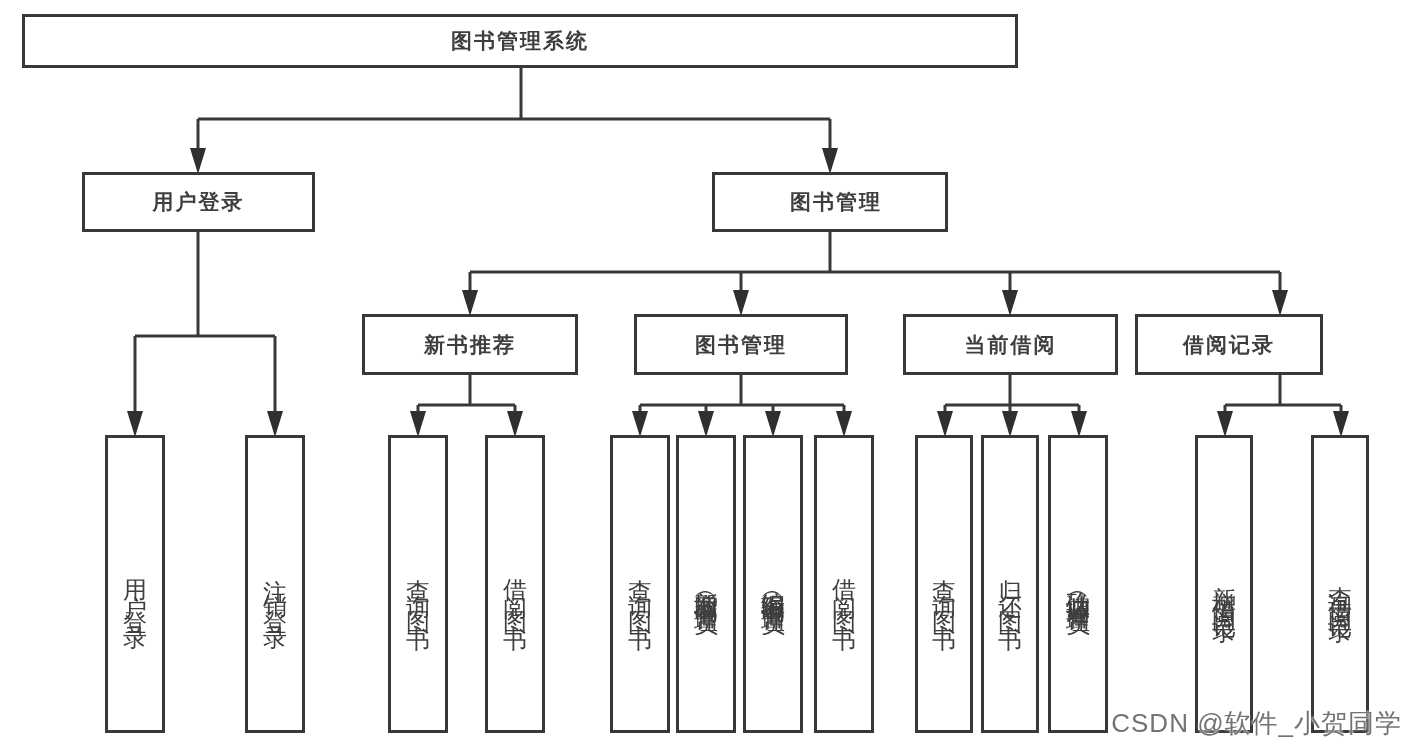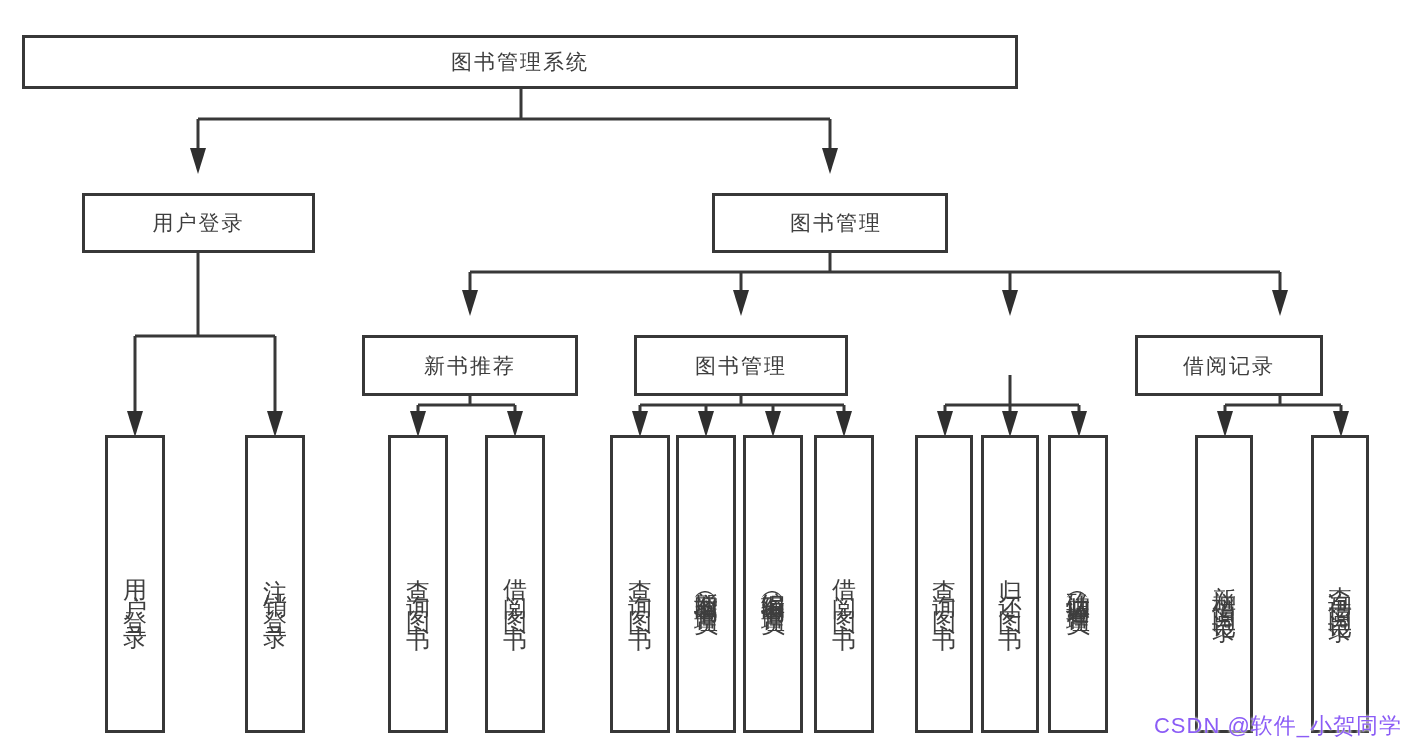--- a/index.html
+++ b/index.html
@@ -12,21 +12,21 @@
   }
   svg.connectors{position:absolute;left:0;top:0;width:1405px;height:747px;}
   .node{
     position:absolute;
     border:3px solid #383838;
     background:#ffffff;
     display:flex;align-items:center;justify-content:center;
     color:#3e3e3e;
     box-sizing:border-box;
   }
-  .hnode{font-size:21px;letter-spacing:2px;font-weight:400;margin-top:21px;}
+  .hnode{font-size:21px;letter-spacing:2px;font-weight:700;}
   .root{left:22px;top:14px;width:996px;height:54px;}
   .n-user-login{left:82px;top:172px;width:233px;height:60px;}
   .n-book-mgmt{left:712px;top:172px;width:236px;height:60px;padding-left:12px;}
   .n-l3{top:314px;height:61px;}
   .n-new-books{left:362px;width:216px;}
   .n-book-borrow{left:634px;width:214px;}
   .n-current-borrow{left:903px;width:215px;}
   .n-borrow-records{left:1135px;width:188px;}
   .leaf{top:435px;height:298px;width:60px;}
   .leaf .vtext{
@@ -48,22 +48,22 @@
   .l-b3{left:743px;}
   .l-b4{left:814px;}
   .l-c1{left:915px;width:58px;}
   .l-c2{left:981px;width:58px;}
   .l-c3{left:1048px;}
   .l-r1{left:1195px;width:58px;}
   .l-r2{left:1311px;width:58px;}
   .watermark{
     position:absolute;
     right:3px;bottom:6px;
-    font-size:22px;
-    color:#8b5cf6;
+    font-size:26px;
+    color:#737373;
     letter-spacing:1px;
     text-shadow:0 0 3px #ffffff,0 0 2px #ffffff;
     pointer-events:none;
   }
 </style>
 </head>
 <body>
 
 <div id="canvas">
 
@@ -146,20 +146,23 @@
   <div class="node hnode n-book-mgmt">
     <span>图书管理</span>
   </div>
 
   <div class="node hnode n-l3 n-new-books">
     <span>新书推荐</span>
   </div>
   <div class="node hnode n-l3 n-book-borrow">
     <span>图书管理</span>
   </div>
+  <div class="node hnode n-l3 n-current-borrow">
+    <span>当前借阅</span>
+  </div>
   <div class="node hnode n-l3 n-borrow-records">
     <span>借阅记录</span>
   </div>
 
   <div class="node leaf len4 l-u1">
     <span class="vtext">用户登录</span>
   </div>
   <div class="node leaf len4 l-u2">
     <span class="vtext">注销登录</span>
   </div>

